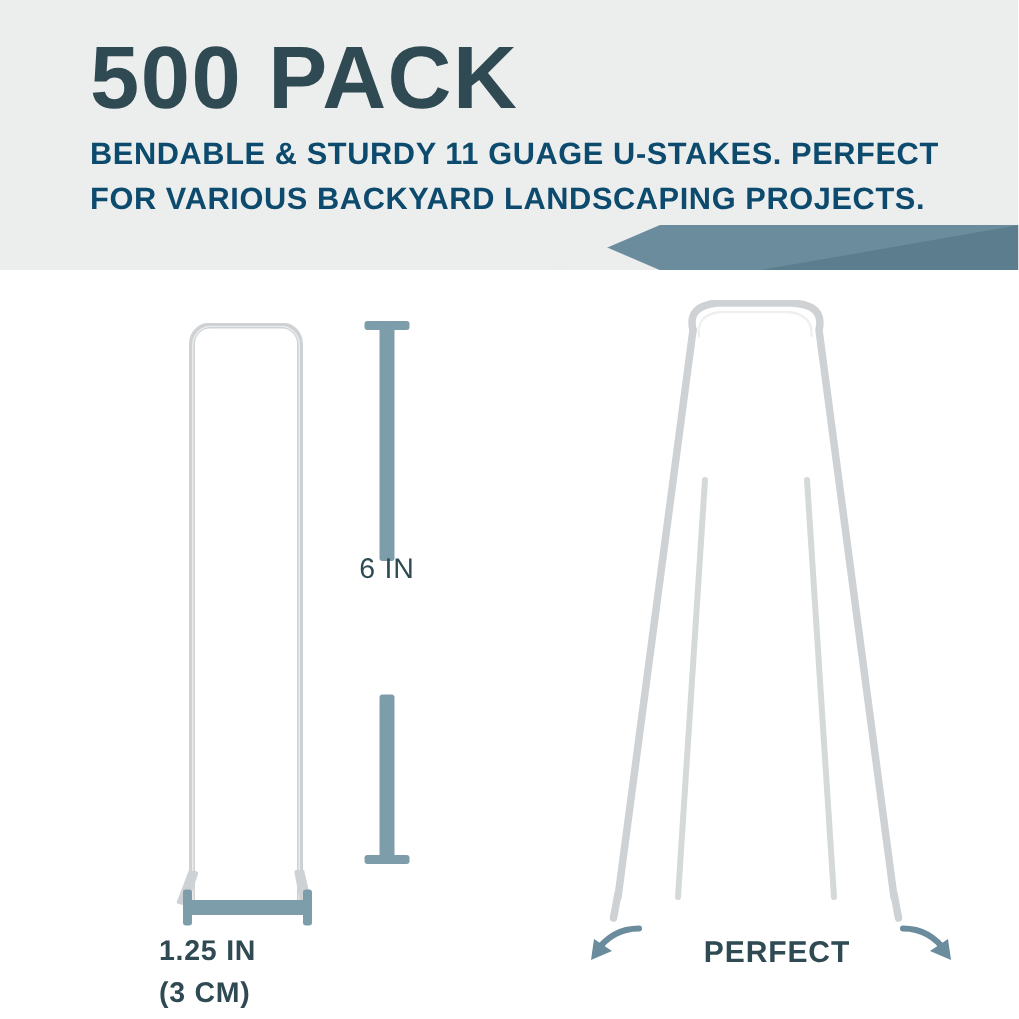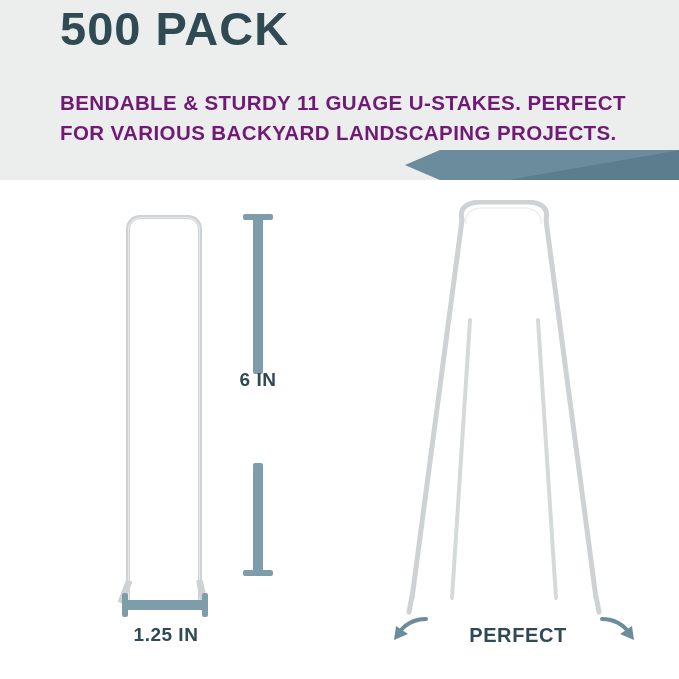--- a/index.html
+++ b/index.html
@@ -56,36 +56,36 @@
     top: 150px;
     width: 70px;
     height: 30px;
     background: #eceded;
     clip-path: polygon(0% 0%, 100% 0%, 0% 100%);
   }
 
   .title {
     position: absolute;
     left: 60px;
-    top: 4px;
-    font-size: 47px;
+    top: 22px;
+    font-size: 59px;
     font-weight: bold;
     letter-spacing: 1px;
     color: #2f4a52;
     line-height: 1.05;
   }
   .subtitle {
     position: absolute;
     left: 60px;
     top: 88px;
     width: 600px;
     font-size: 20.5px;
     font-weight: bold;
     letter-spacing: 0.4px;
-    color: #701a75;
+    color: #0c4a6e;
     line-height: 1.48;
   }
   .subtitle-line2 {
     display: block;
   }
 
   
   .product-area {
     position: absolute;
     left: 0;
@@ -189,21 +189,21 @@
     background: #7d9dab;
     border-radius: 2px;
   }
   .dim-vertical-label {
     position: absolute;
     left: 201px;
     top: 186px;
     width: 114px;
     text-align: center;
     font-size: 19px;
-    font-weight: bold;
+    font-weight: normal;
     color: #2f4a52;
     line-height: 1.45;
     letter-spacing: 0.5px;
   }
 
   .dim-horizontal-bar {
     position: absolute;
     left: 124px;
     top: 420px;
     width: 82px;
@@ -227,21 +227,21 @@
     width: 6px;
     height: 24px;
     background: #7d9dab;
     border-radius: 2px;
   }
   .dim-horizontal-label {
     position: absolute;
     left: 106px;
     top: 441px;
     width: 120px;
-    text-align: center;
+    text-align: left;
     font-size: 19px;
     font-weight: bold;
     color: #2f4a52;
     line-height: 1.45;
     letter-spacing: 0.5px;
   }
 
   .bendable-label {
     position: absolute;
     left: 433px;
@@ -303,20 +303,21 @@
     <div class="dim-vertical-cap-bottom"></div>
     <div class="dim-vertical-label">
       <div>6 IN</div>
     </div>
 
     <div class="dim-horizontal-cap-l"></div>
     <div class="dim-horizontal-bar"></div>
     <div class="dim-horizontal-cap-r"></div>
     <div class="dim-horizontal-label">
       <div>1.25 IN</div>
+      <div>(3 CM)</div>
     </div>
 
     <svg class="bend-arrow left" viewBox="0 0 36 28">
       <path d="M34 3 Q16 3 5 19" fill="none" stroke="#6a8c9c" stroke-width="4" stroke-linecap="round"></path>
       <path d="M2 24 L4 10 L16 18 Z" fill="#6a8c9c"></path>
     </svg>
     <div class="bendable-label">PERFECT</div>
     <svg class="bend-arrow right" viewBox="0 0 36 28">
       <path d="M2 3 Q20 3 31 19" fill="none" stroke="#6a8c9c" stroke-width="4" stroke-linecap="round"></path>
       <path d="M34 24 L32 10 L20 18 Z" fill="#6a8c9c"></path>

